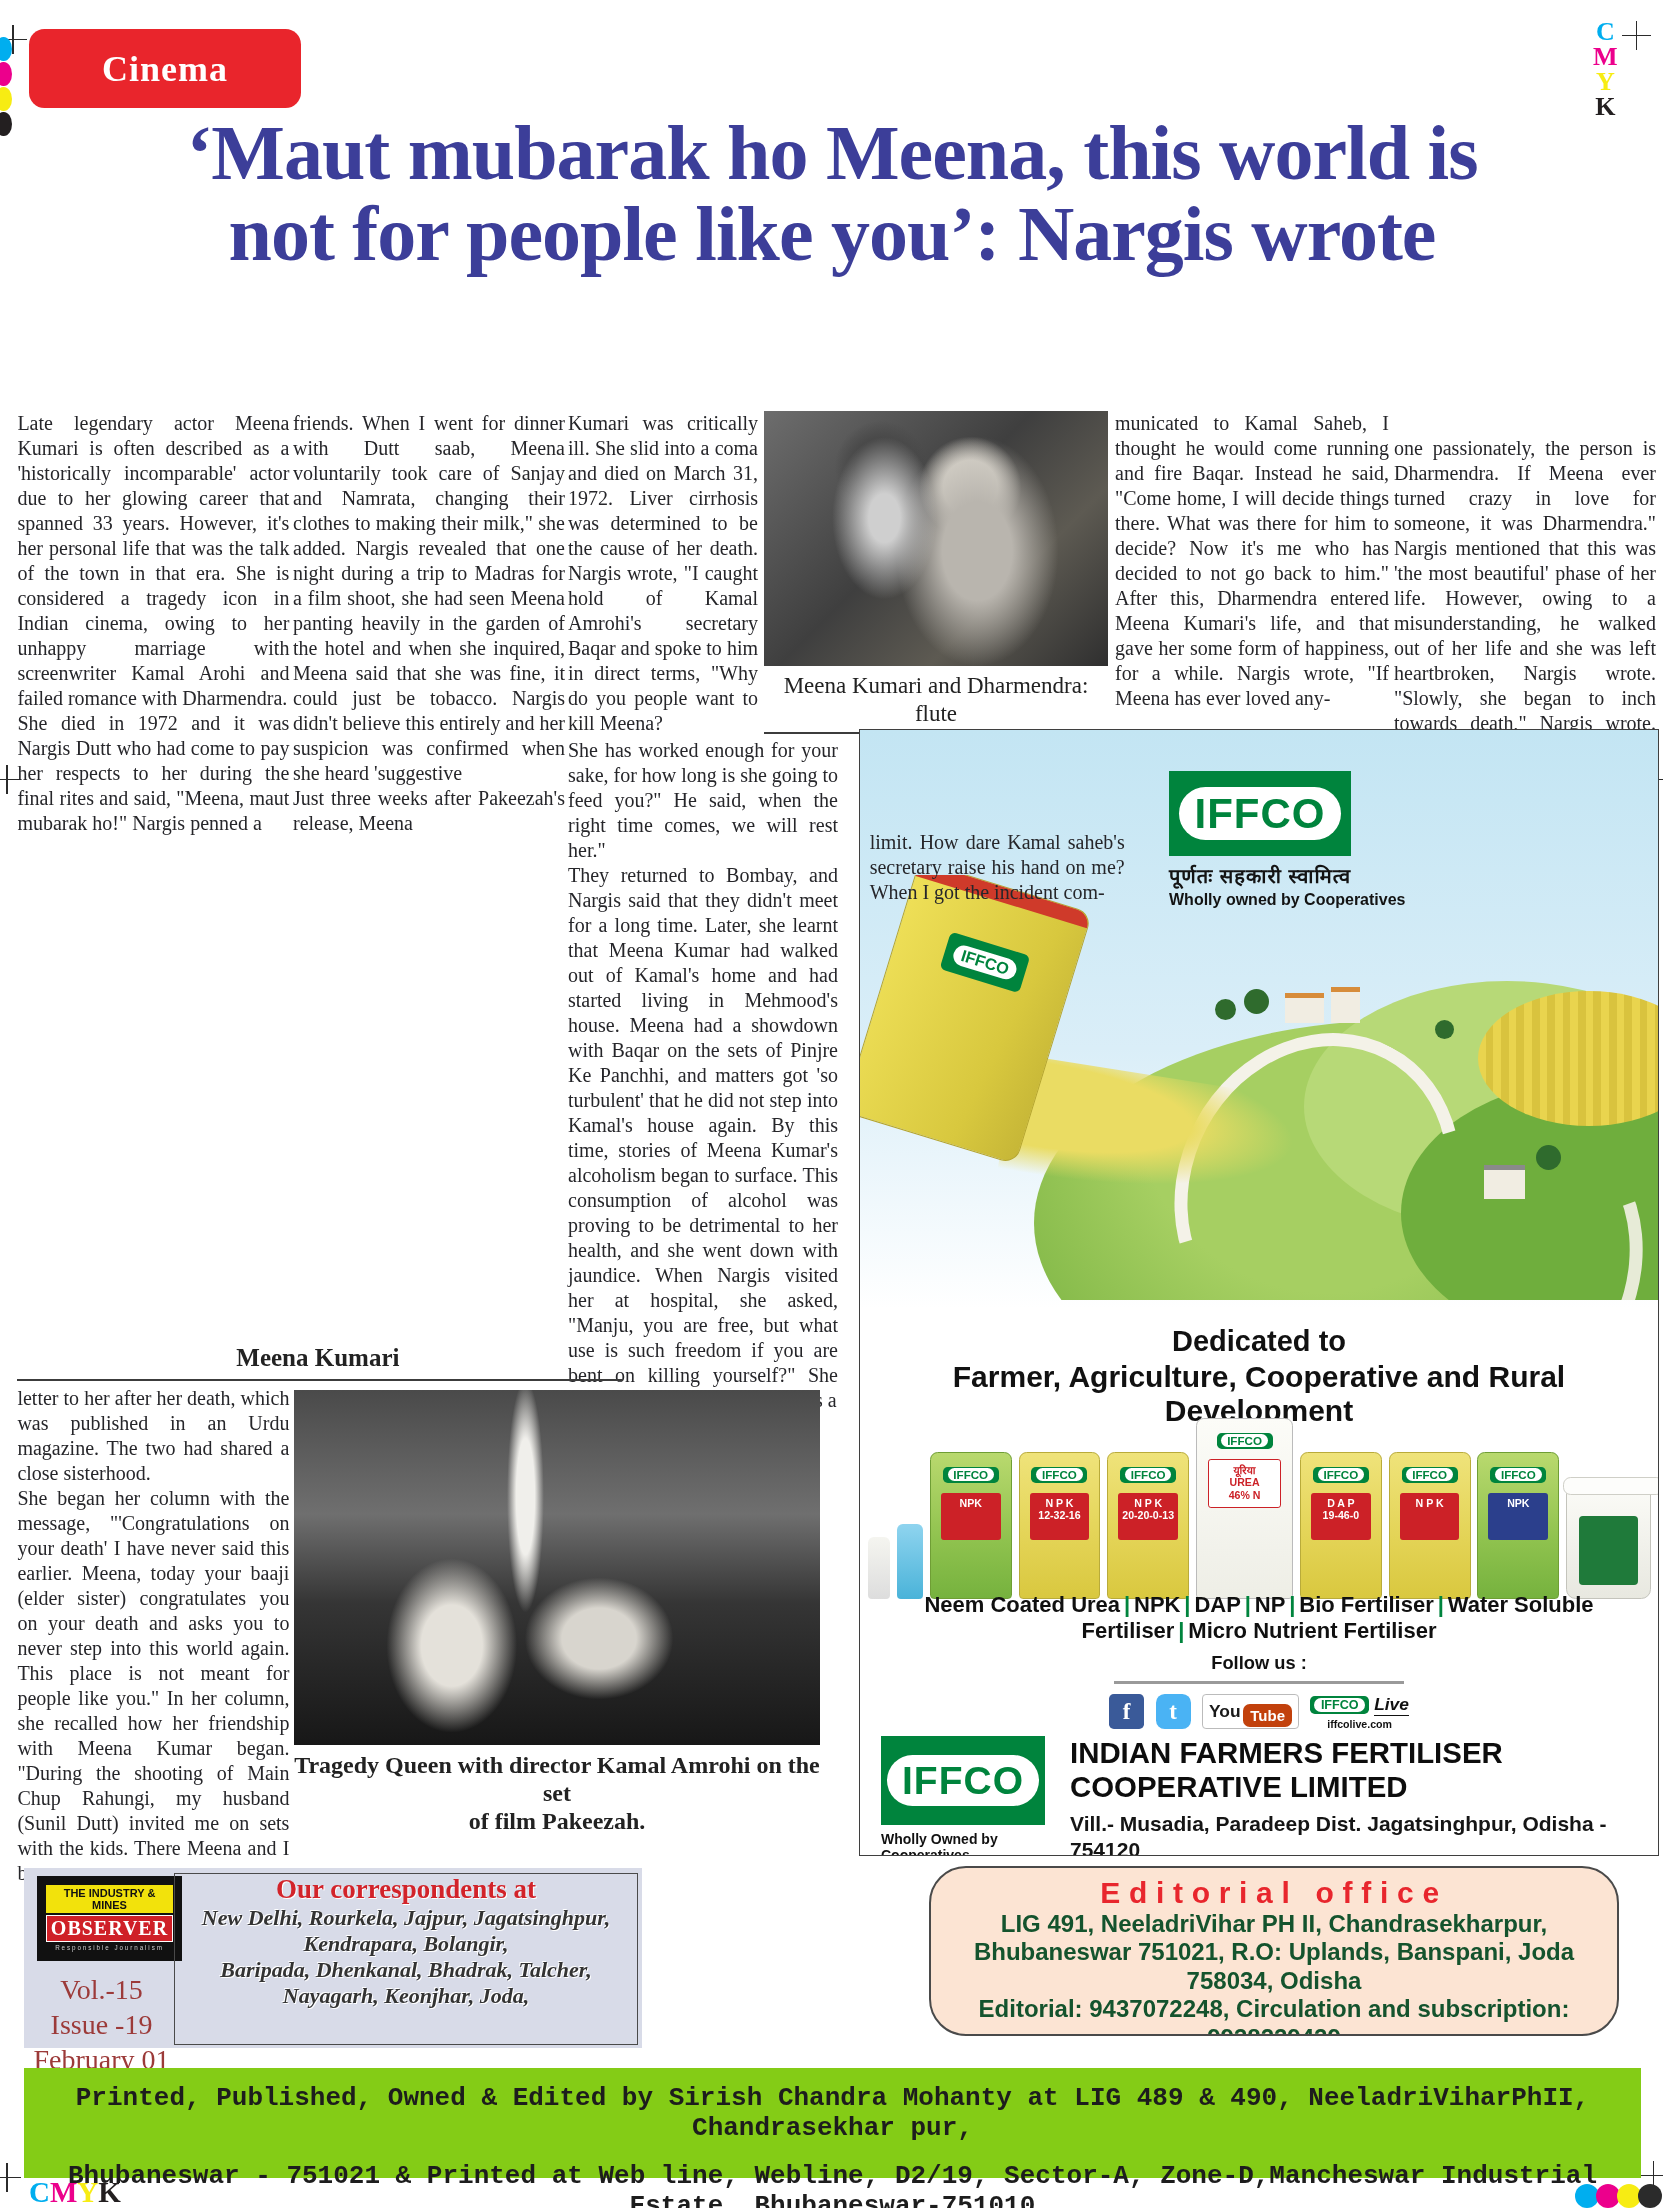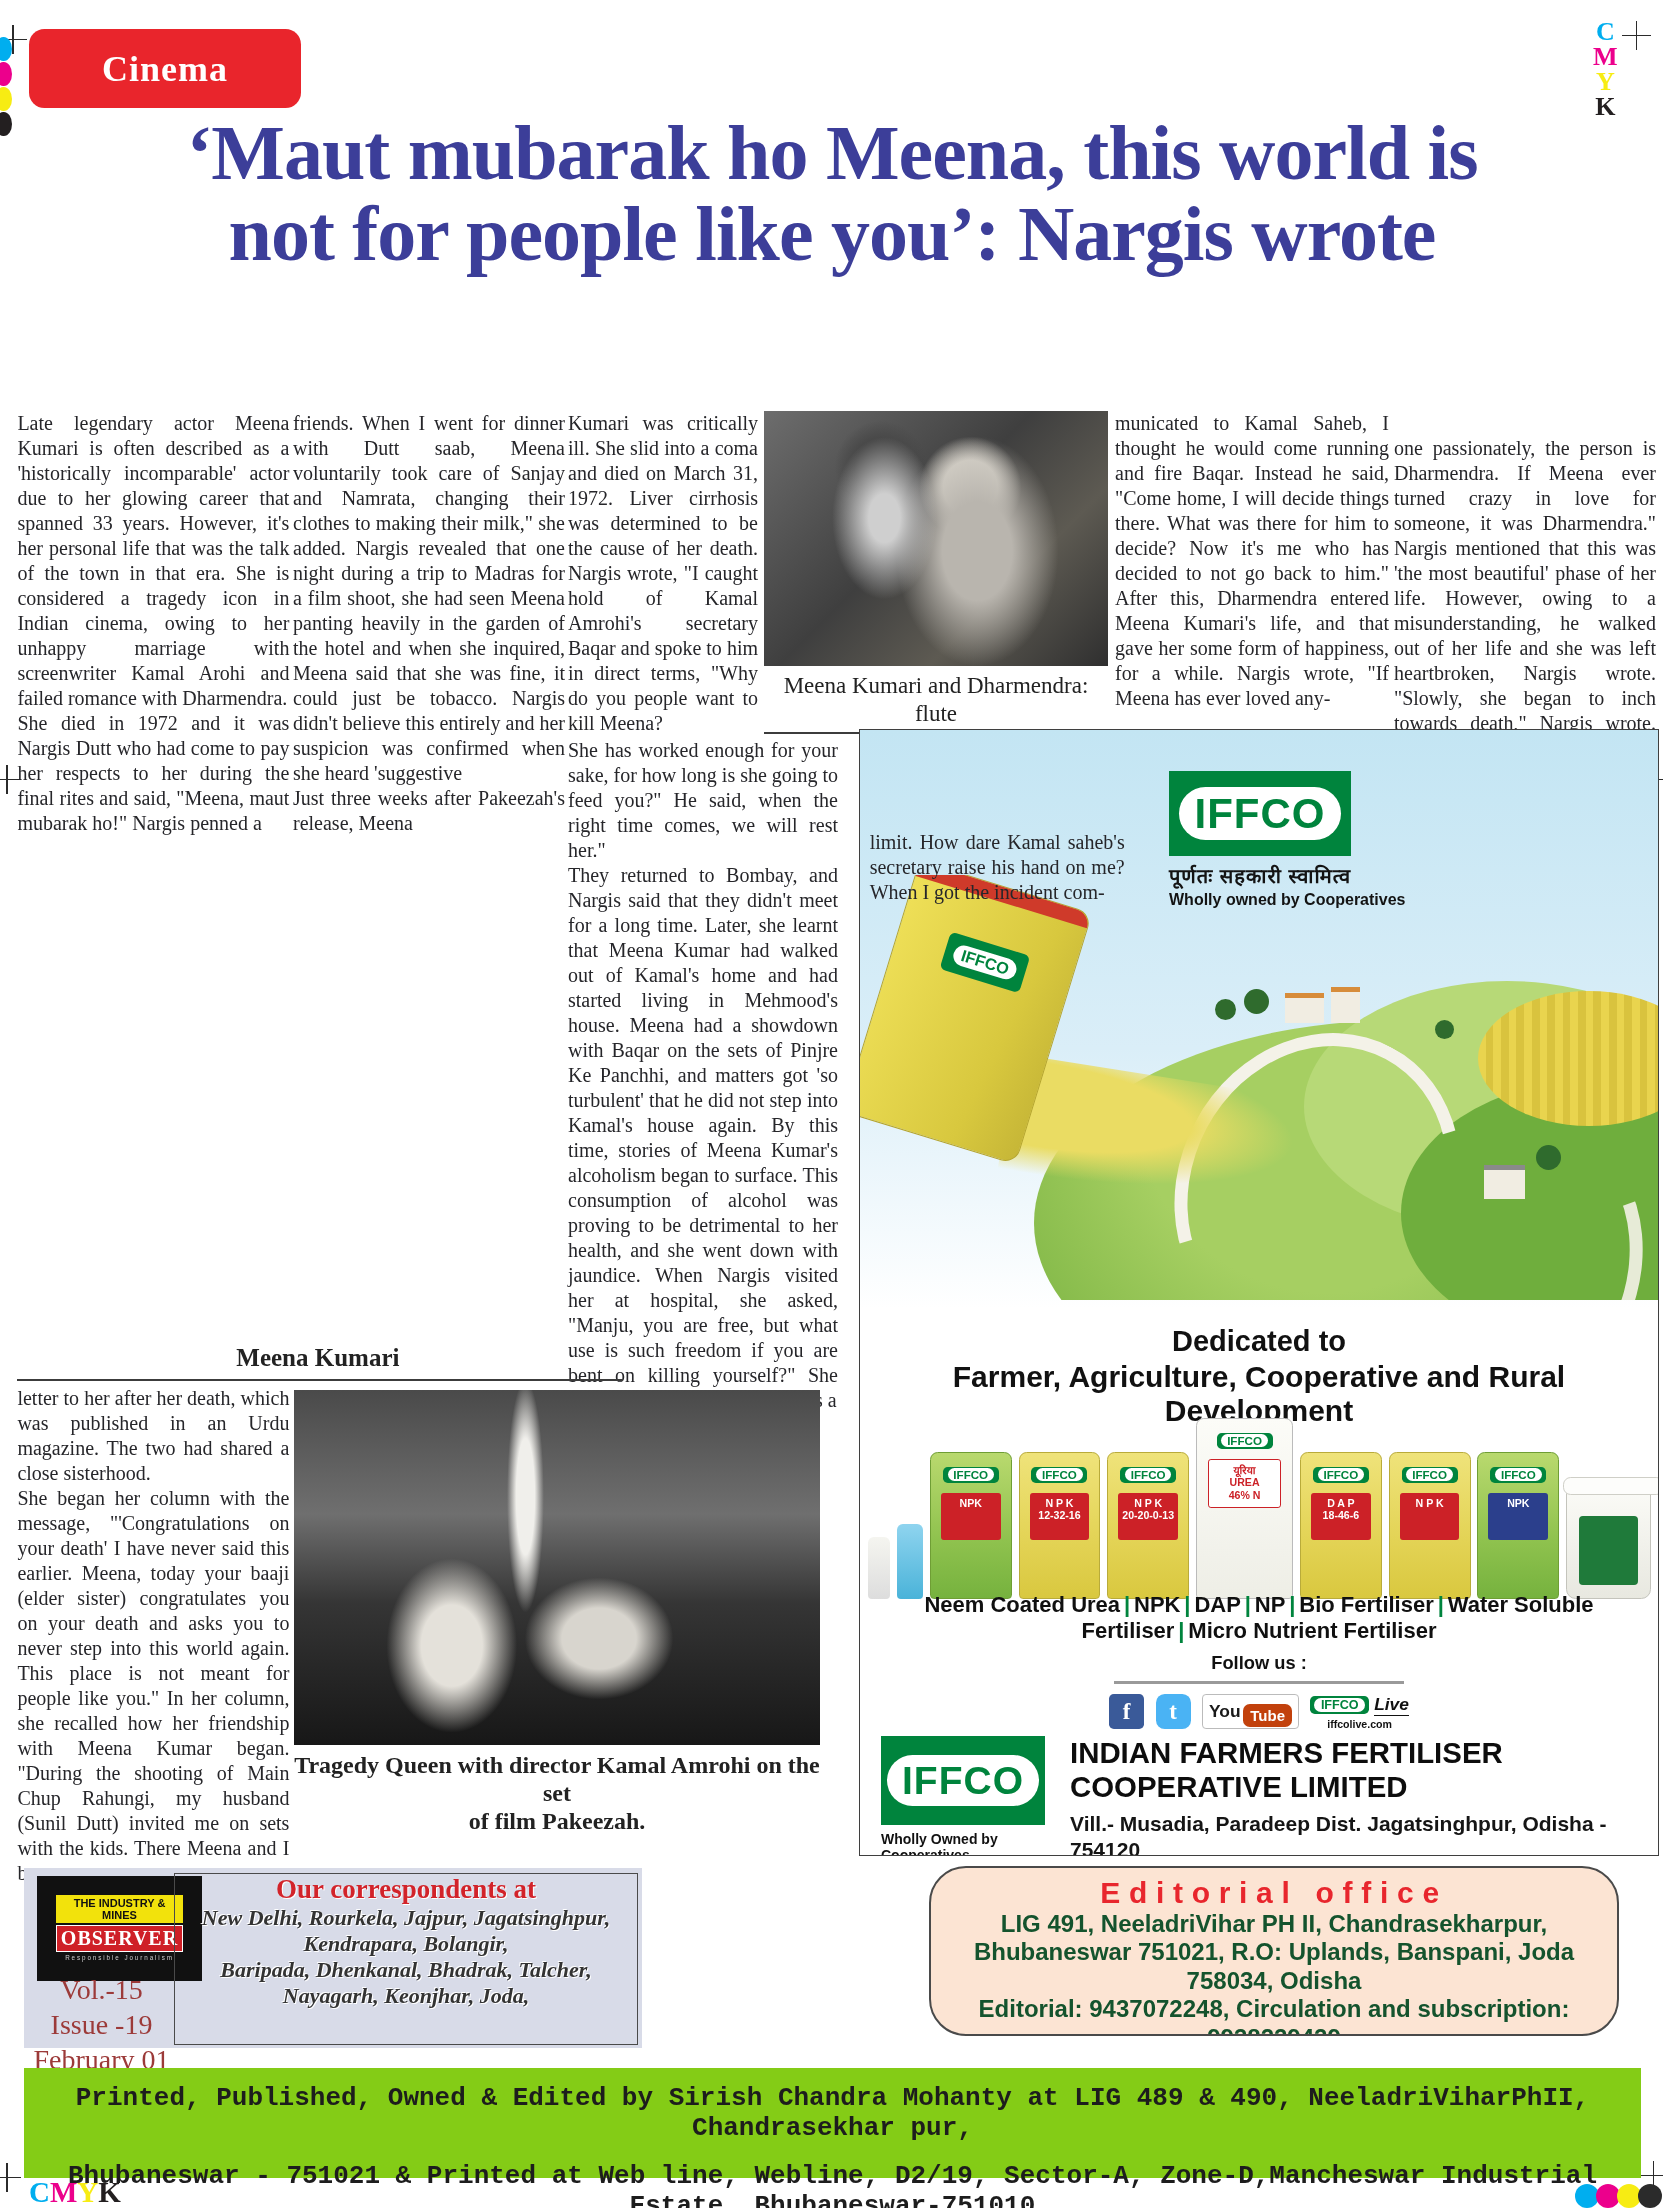--- a/index.html
+++ b/index.html
@@ -125,21 +125,21 @@
   .live-site{font-size:10.6px;font-weight:bold;color:#111;margin-top:1.9px;}
 
   .company{position:absolute;left:21px;top:1006px;width:756px;}
   .company .row{display:flex;gap:25px;}
   .company .name{font-weight:bold;font-size:29.4px;color:#0d0d0d;letter-spacing:0;}
   .company .addr{font-weight:bold;font-size:21px;color:#151515;margin-top:7px;line-height:26px;}
   .co-tag{font-weight:bold;font-size:14px;color:#111;margin-top:5.8px;}
 
   
   .lavender{position:absolute;left:24px;top:1868px;width:618px;height:180px;background:#d8dbe8;}
-  .observer{position:absolute;left:37px;top:1876px;width:127px;background:#111;padding:19px;}
+  .observer{position:absolute;left:37px;top:1876px;width:127px;background:#111;padding:9px;}
   .obs-top{background:#f2e20c;color:#111;font-family:"Liberation Sans",sans-serif;font-weight:bold;
            font-size:11px;text-align:center;padding:1.9px 0;}
   .obs-mid{background:#cf2027;color:#fff;font-weight:bold;font-size:20px;text-align:center;
            letter-spacing:1px;padding:1px 0;margin-top:1.9px;border:1px solid #fff;}
   .obs-bot{color:#cfcfcf;font-family:"Liberation Sans",sans-serif;font-size:6.3px;text-align:center;
            letter-spacing:1.9px;padding:1.9px 0 1px;}
   .vol-lines{position:absolute;left:29px;top:1972px;width:145px;text-align:center;color:#9c3a39;
              font-size:28px;line-height:35px;}
   .editor-box{position:absolute;left:174px;top:1873px;width:462px;height:170px;border:1.9px solid #4a4a4a;
               background:linear-gradient(90deg,#f4f9f0 0%,#cfe7c4 35%,#6fb373 75%,#4599522 100%),
@@ -294,21 +294,21 @@
           </div>
         <div class="panel urea">यूरिया
 UREA
 46% N</div>
       </div>
       <div class="bag yellow">
         <div class="blogo">
             <b>IFFCO</b>
           </div>
         <div class="panel red">D A P
-18-46-6</div>
+19-46-0</div>
       </div>
       <div class="bag yellow">
         <div class="blogo">
             <b>IFFCO</b>
           </div>
         <div class="panel red">N P K</div>
       </div>
       <div class="bag green">
         <div class="blogo">
             <b>IFFCO</b>

